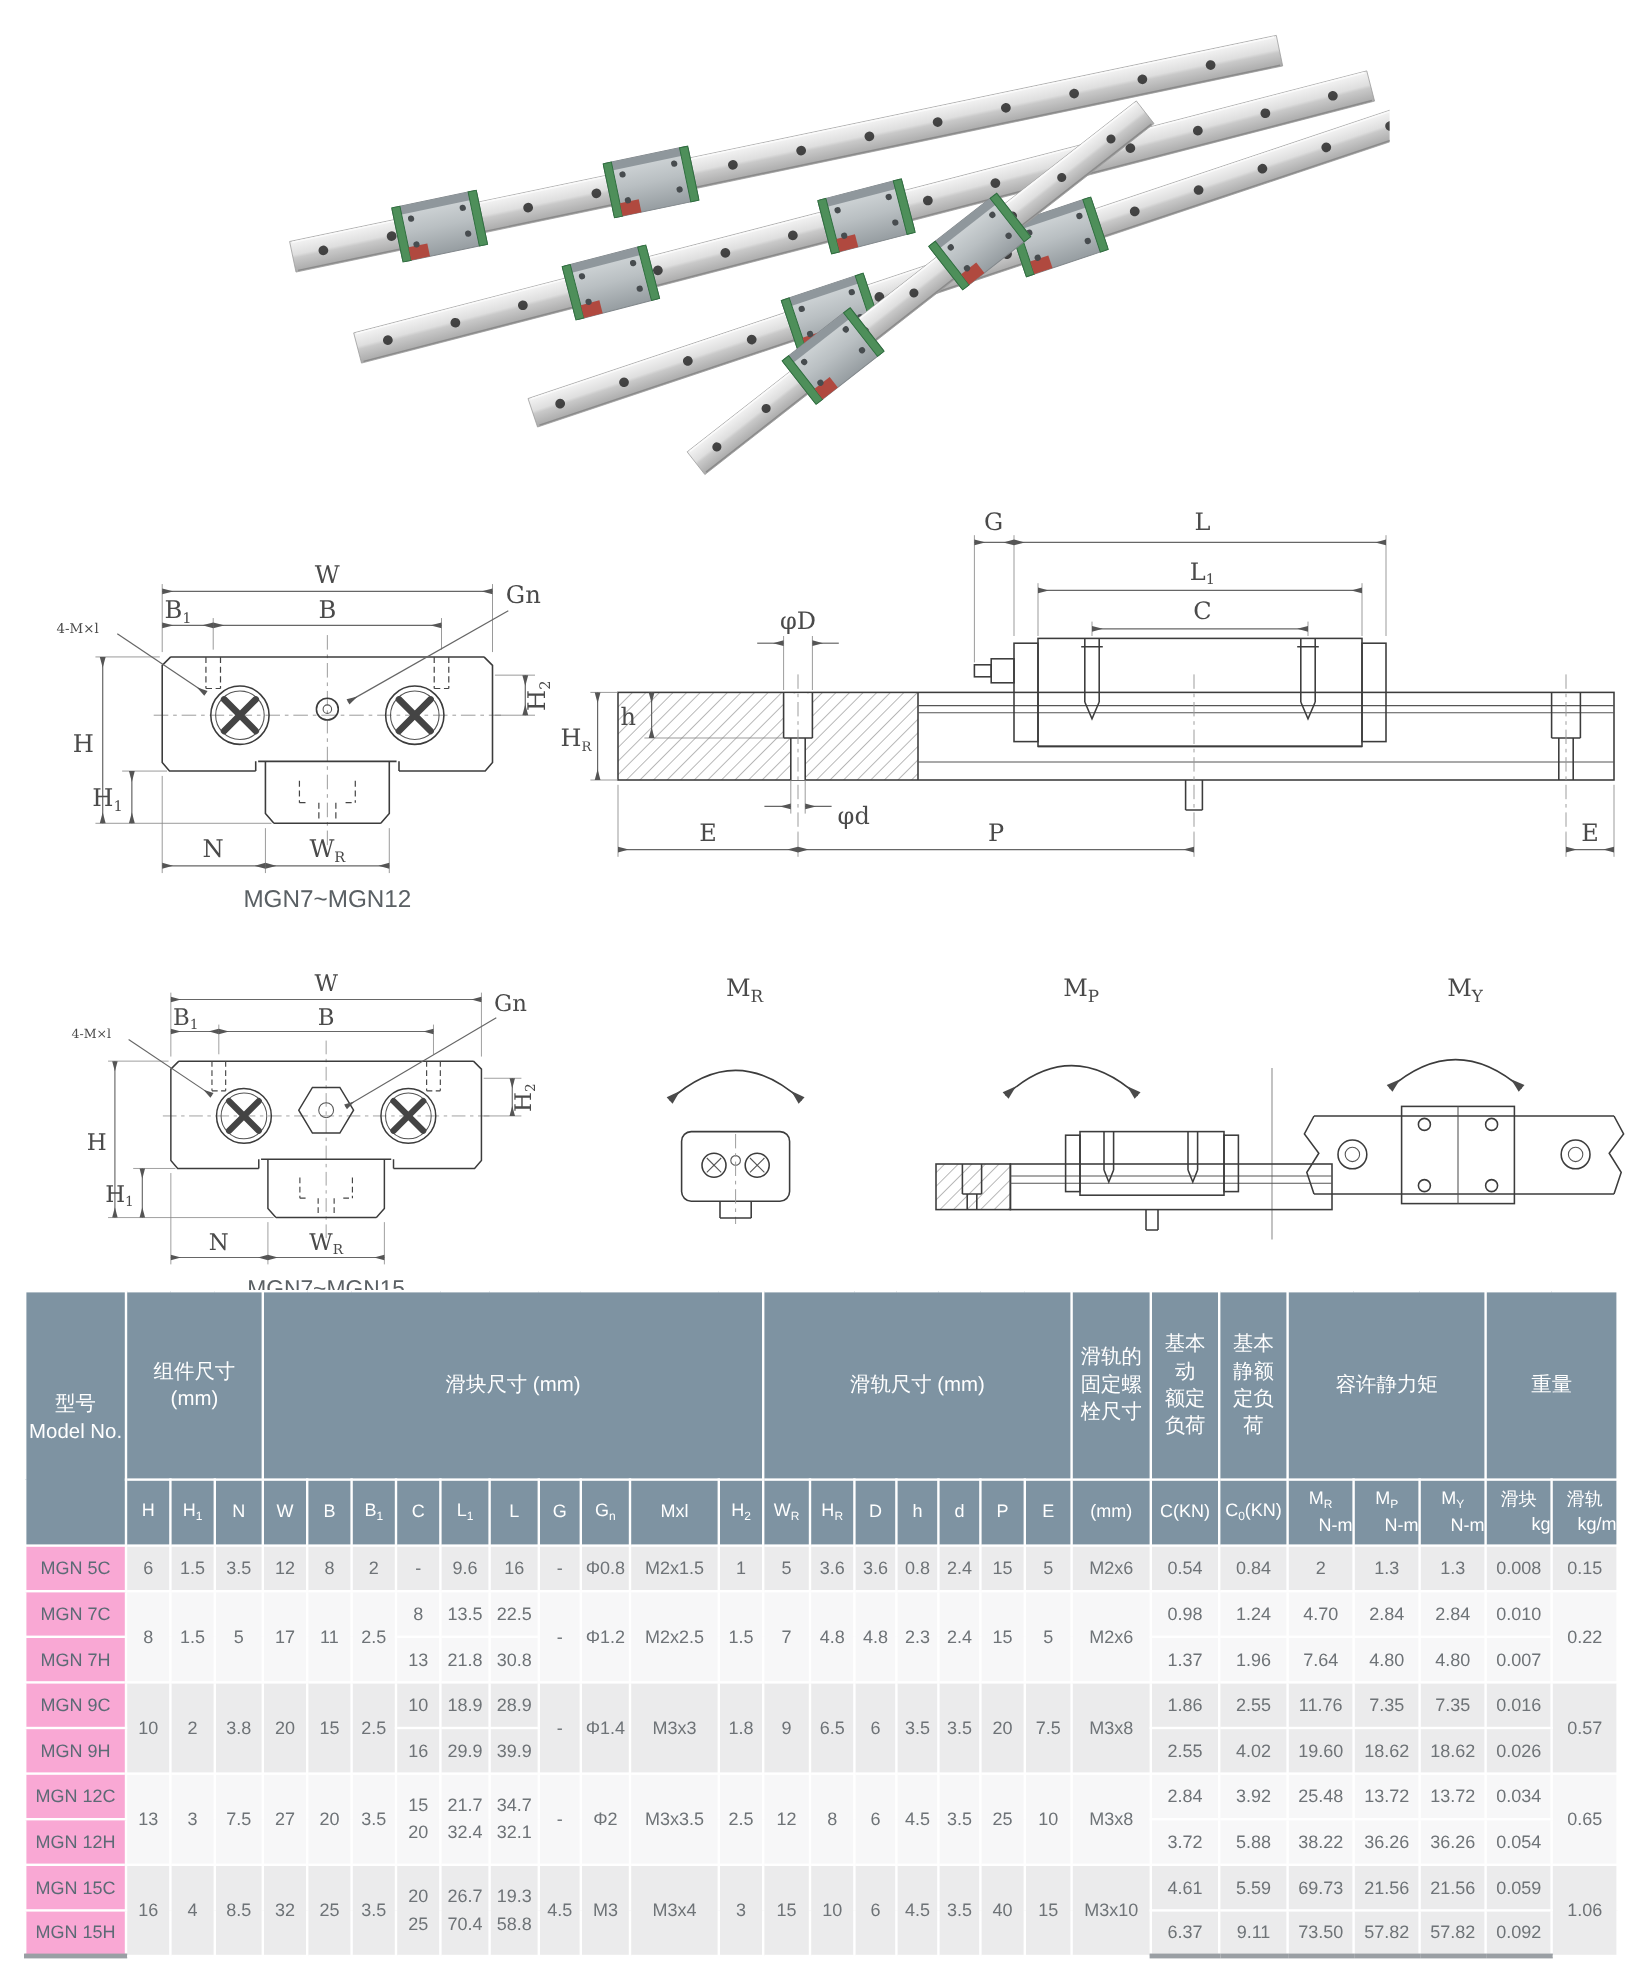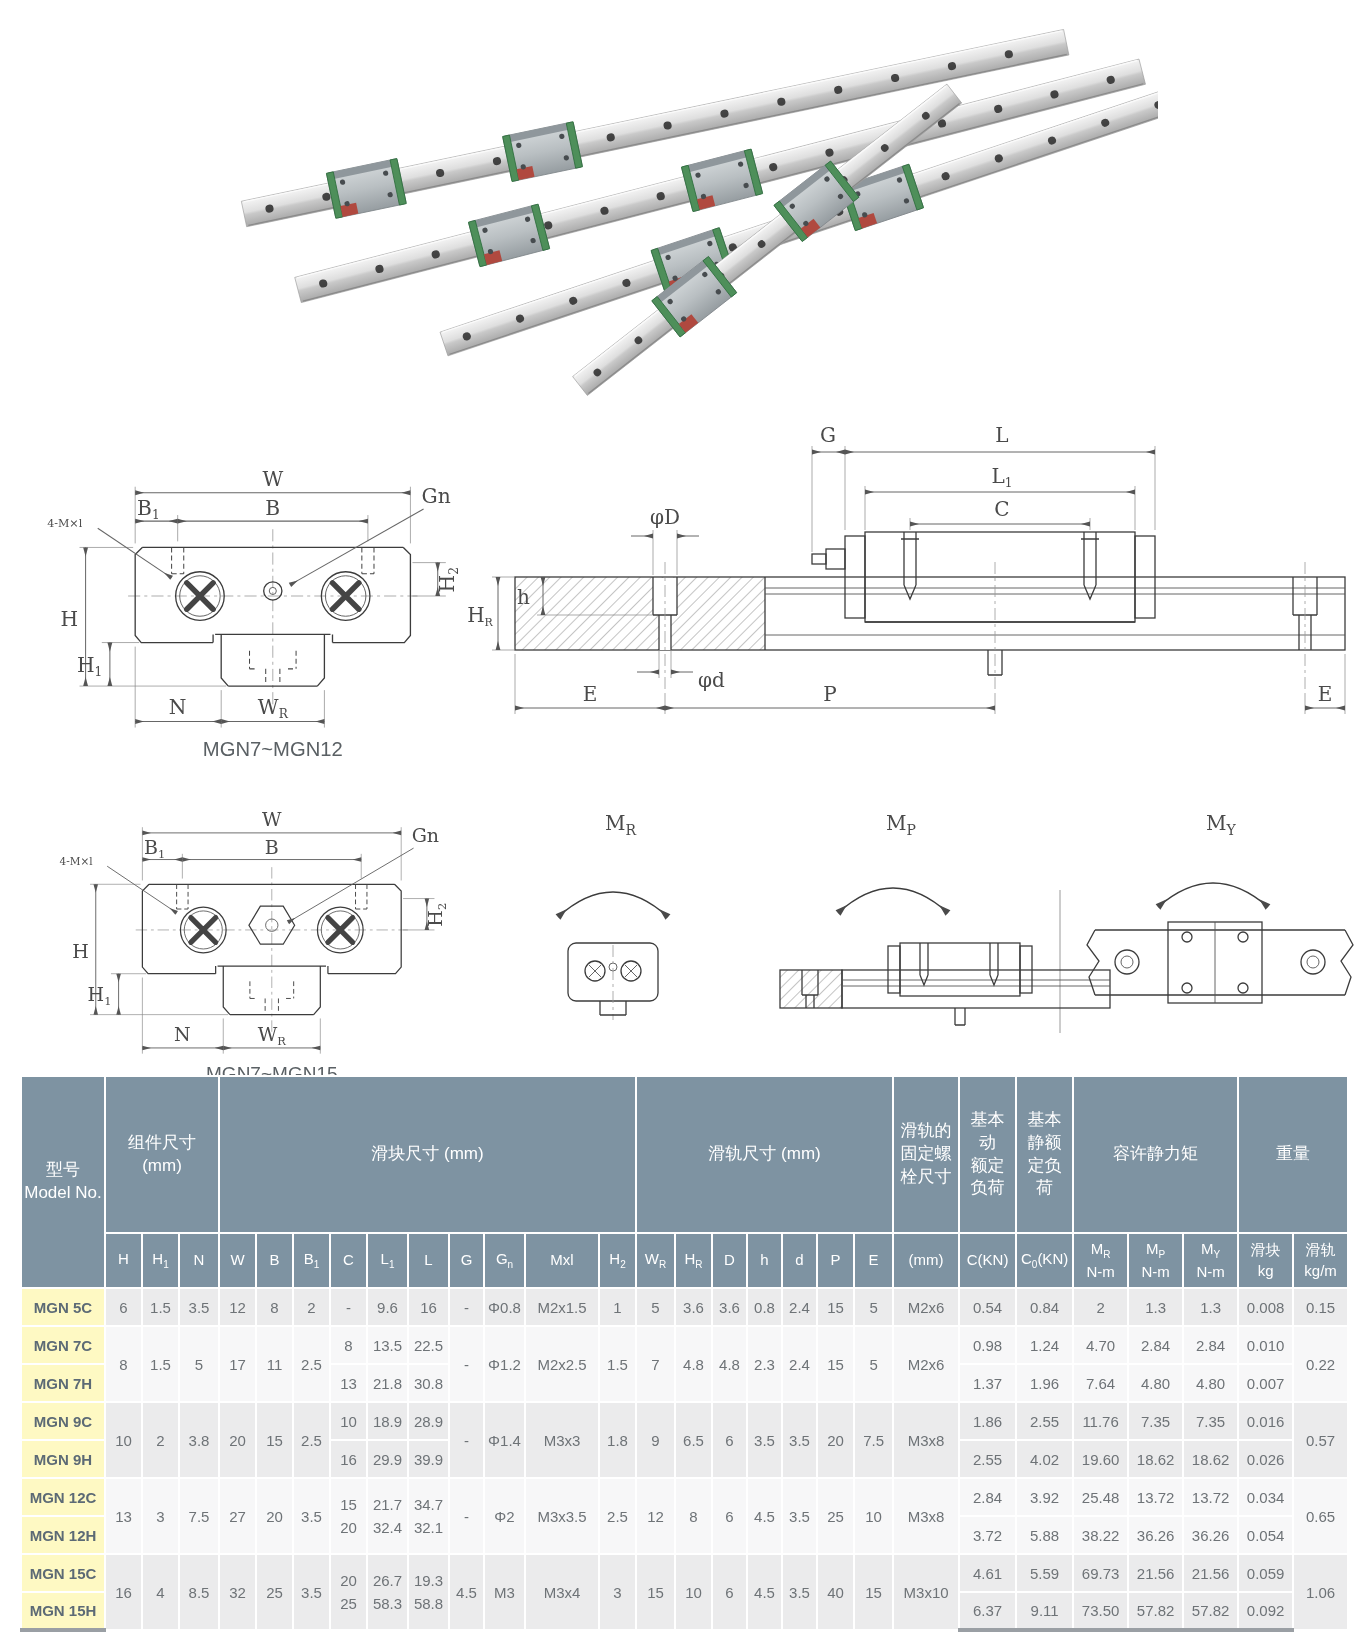--- a/index.html
+++ b/index.html
@@ -23,23 +23,23 @@
   table.spec th, table.spec td{border:2px solid #ffffff;text-align:center;vertical-align:middle;
              padding:0;font-weight:normal;}
   table.spec th{background:#7e93a2;color:#ffffff;font-size:16px;line-height:1.35;}
   tr.hrow1{height:157px;} tr.hrow2{height:55px;} tr.r{height:38px;}
   tr.hrow1 th{font-size:17px;}
   tr.hrow2 th{font-size:15px;}
   th.pre{white-space:pre-line;}
   td{color:#6e7377;font-size:15px;}
   td.model{background:#abc8d8;color:#5c6a75;}
   tr.ra td{background:#ebebec;} tr.rb td{background:#f7f7f8;}
-  tr.ra td.model, tr.rb td.model{background:#fef9c3;font-weight:bold;}
+  tr.ra td.model, tr.rb td.model{background:#f9a8d4;}
   sub{font-size:10px;}
-  .l2{display:block;}
+  .l2{display:block;text-align:right;}
   .two span{display:block;line-height:1.55;}
   tr.last td{border-bottom:4px solid #9a9fa4;}
 </style>
 </head>
 <body>
 
 <svg class="abs" style="left:212px;top:14px;" width="946" height="392" viewBox="0 0 946 392">
   <defs>
     <linearGradient id="railGrad" x1="0" y1="0" x2="0" y2="1">
       <stop offset="0" stop-color="#f4f4f4"></stop>
@@ -585,21 +585,21 @@
     <td rowspan="2">8.5</td>
     <td rowspan="2">32</td>
     <td rowspan="2">25</td>
     <td rowspan="2">3.5</td>
     <td rowspan="2" class="two">
           <span>20</span>
           <span>25</span>
         </td>
     <td rowspan="2" class="two">
           <span>26.7</span>
-          <span>58.3</span>
+          <span>70.4</span>
         </td>
     <td rowspan="2" class="two">
           <span>19.3</span>
           <span>58.8</span>
         </td>
     <td rowspan="2">4.5</td>
     <td rowspan="2">M3</td>
     <td rowspan="2">M3x4</td>
     <td rowspan="2">3</td>
     <td rowspan="2">15</td>

